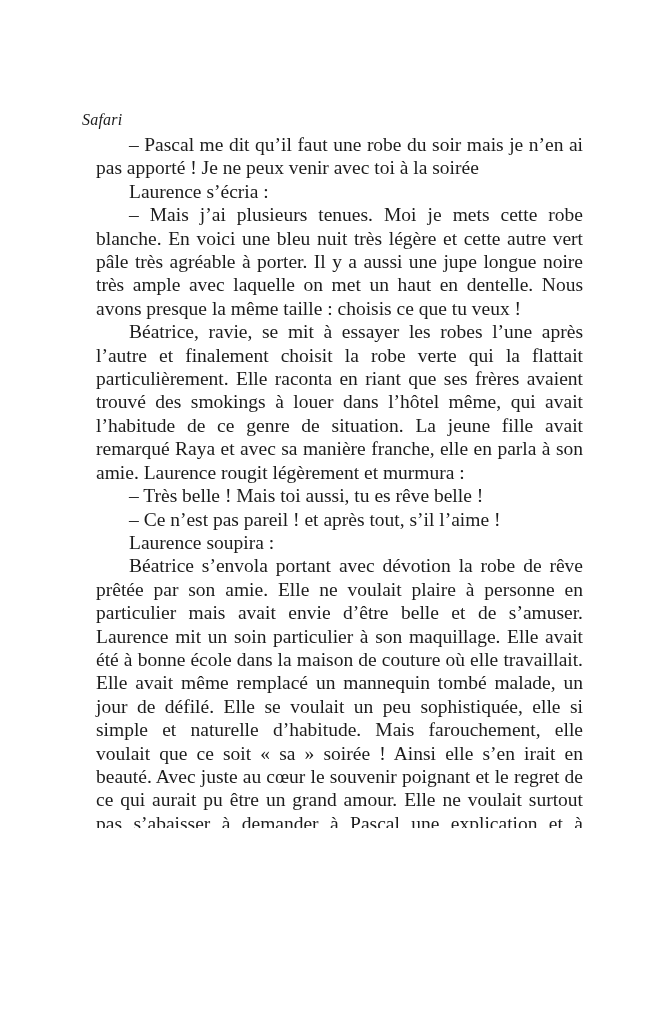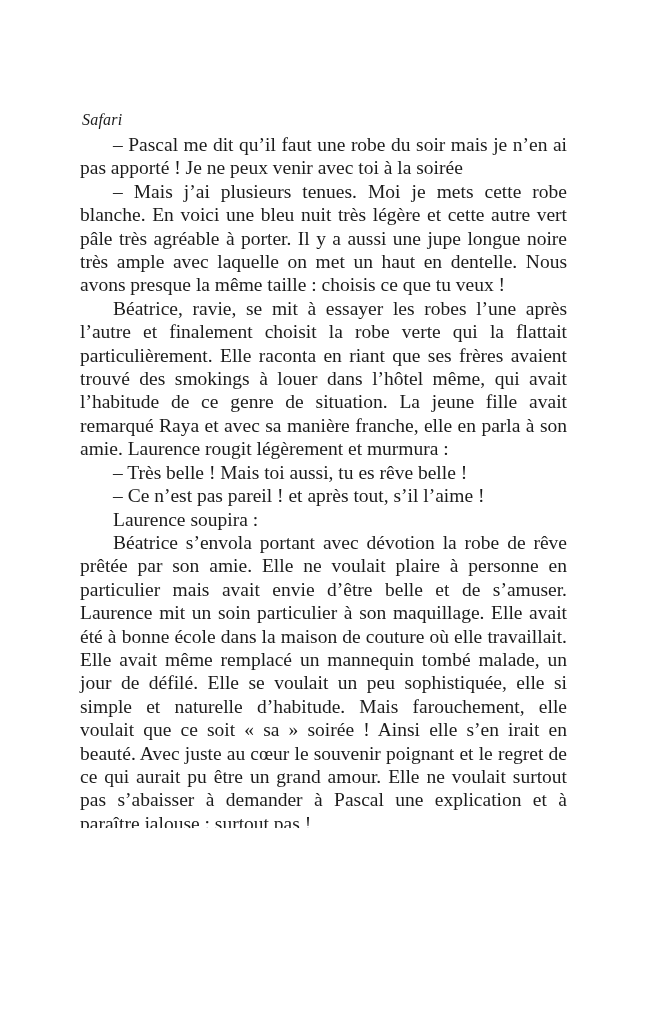--- a/index.html
+++ b/index.html
@@ -19,21 +19,21 @@
   .running-header {
     position: absolute;
     left: 82px;
     top: 111px;
     font-size: 16px;
     font-style: italic;
     letter-spacing: 0.2px;
   }
   .body-text {
     position: absolute;
-    left: 80px;
+    left: 96px;
     top: 133px;
     width: 487px;
     font-size: 19.5px;
     line-height: 23.4px;
     text-align: justify;
     text-align-last: left;
   }
   .body-text p {
     margin: 0;
     padding: 0;
@@ -50,20 +50,21 @@
 </style>
 </head>
 <body>
 
 <div class="page">
 
   <div class="running-header">Safari</div>
 
   <div class="body-text">
     <p>– Pascal me dit qu’il faut une robe du soir mais je n’en ai pas apporté ! Je ne peux venir avec toi à la soirée</p>
+    <p>Laurence s’écria :</p>
     <p>– Mais j’ai plusieurs tenues. Moi je mets cette robe blanche. En voici une bleu nuit très légère et cette autre vert pâle très agréable à porter. Il y a aussi une jupe longue noire très ample avec laquelle on met un haut en dentelle. Nous avons presque la même taille : choisis ce que tu veux !</p>
     <p>Béatrice, ravie, se mit à essayer les robes l’une après l’autre et finalement choisit la robe verte qui la flattait particulièrement. Elle raconta en riant que ses frères avaient trouvé des smokings à louer dans l’hôtel même, qui avait l’habitude de ce genre de situation. La jeune fille avait remarqué Raya et avec sa manière franche, elle en parla à son amie. Laurence rougit légèrement et murmura :</p>
     <p>– Très belle ! Mais toi aussi, tu es rêve belle !</p>
     <p>– Ce n’est pas pareil ! et après tout, s’il l’aime !</p>
     <p>Laurence soupira :</p>
     <p>Béatrice s’envola portant avec dévotion la robe de rêve prêtée par son amie. Elle ne voulait plaire à personne en particulier mais avait envie d’être belle et de s’amuser. Laurence mit un soin particulier à son maquillage. Elle avait été à bonne école dans la maison de couture où elle travaillait. Elle avait même remplacé un mannequin tombé malade, un jour de défilé. Elle se voulait un peu sophistiquée, elle si simple et naturelle d’habitude. Mais farouchement, elle voulait que ce soit « sa » soirée ! Ainsi elle s’en irait en beauté. Avec juste au cœur le souvenir poignant et le regret de ce qui aurait pu être un grand amour. Elle ne voulait surtout pas s’abaisser à demander à Pascal une explication et à paraître jalouse : surtout pas !</p>
   </div>
 
 
 </div>

